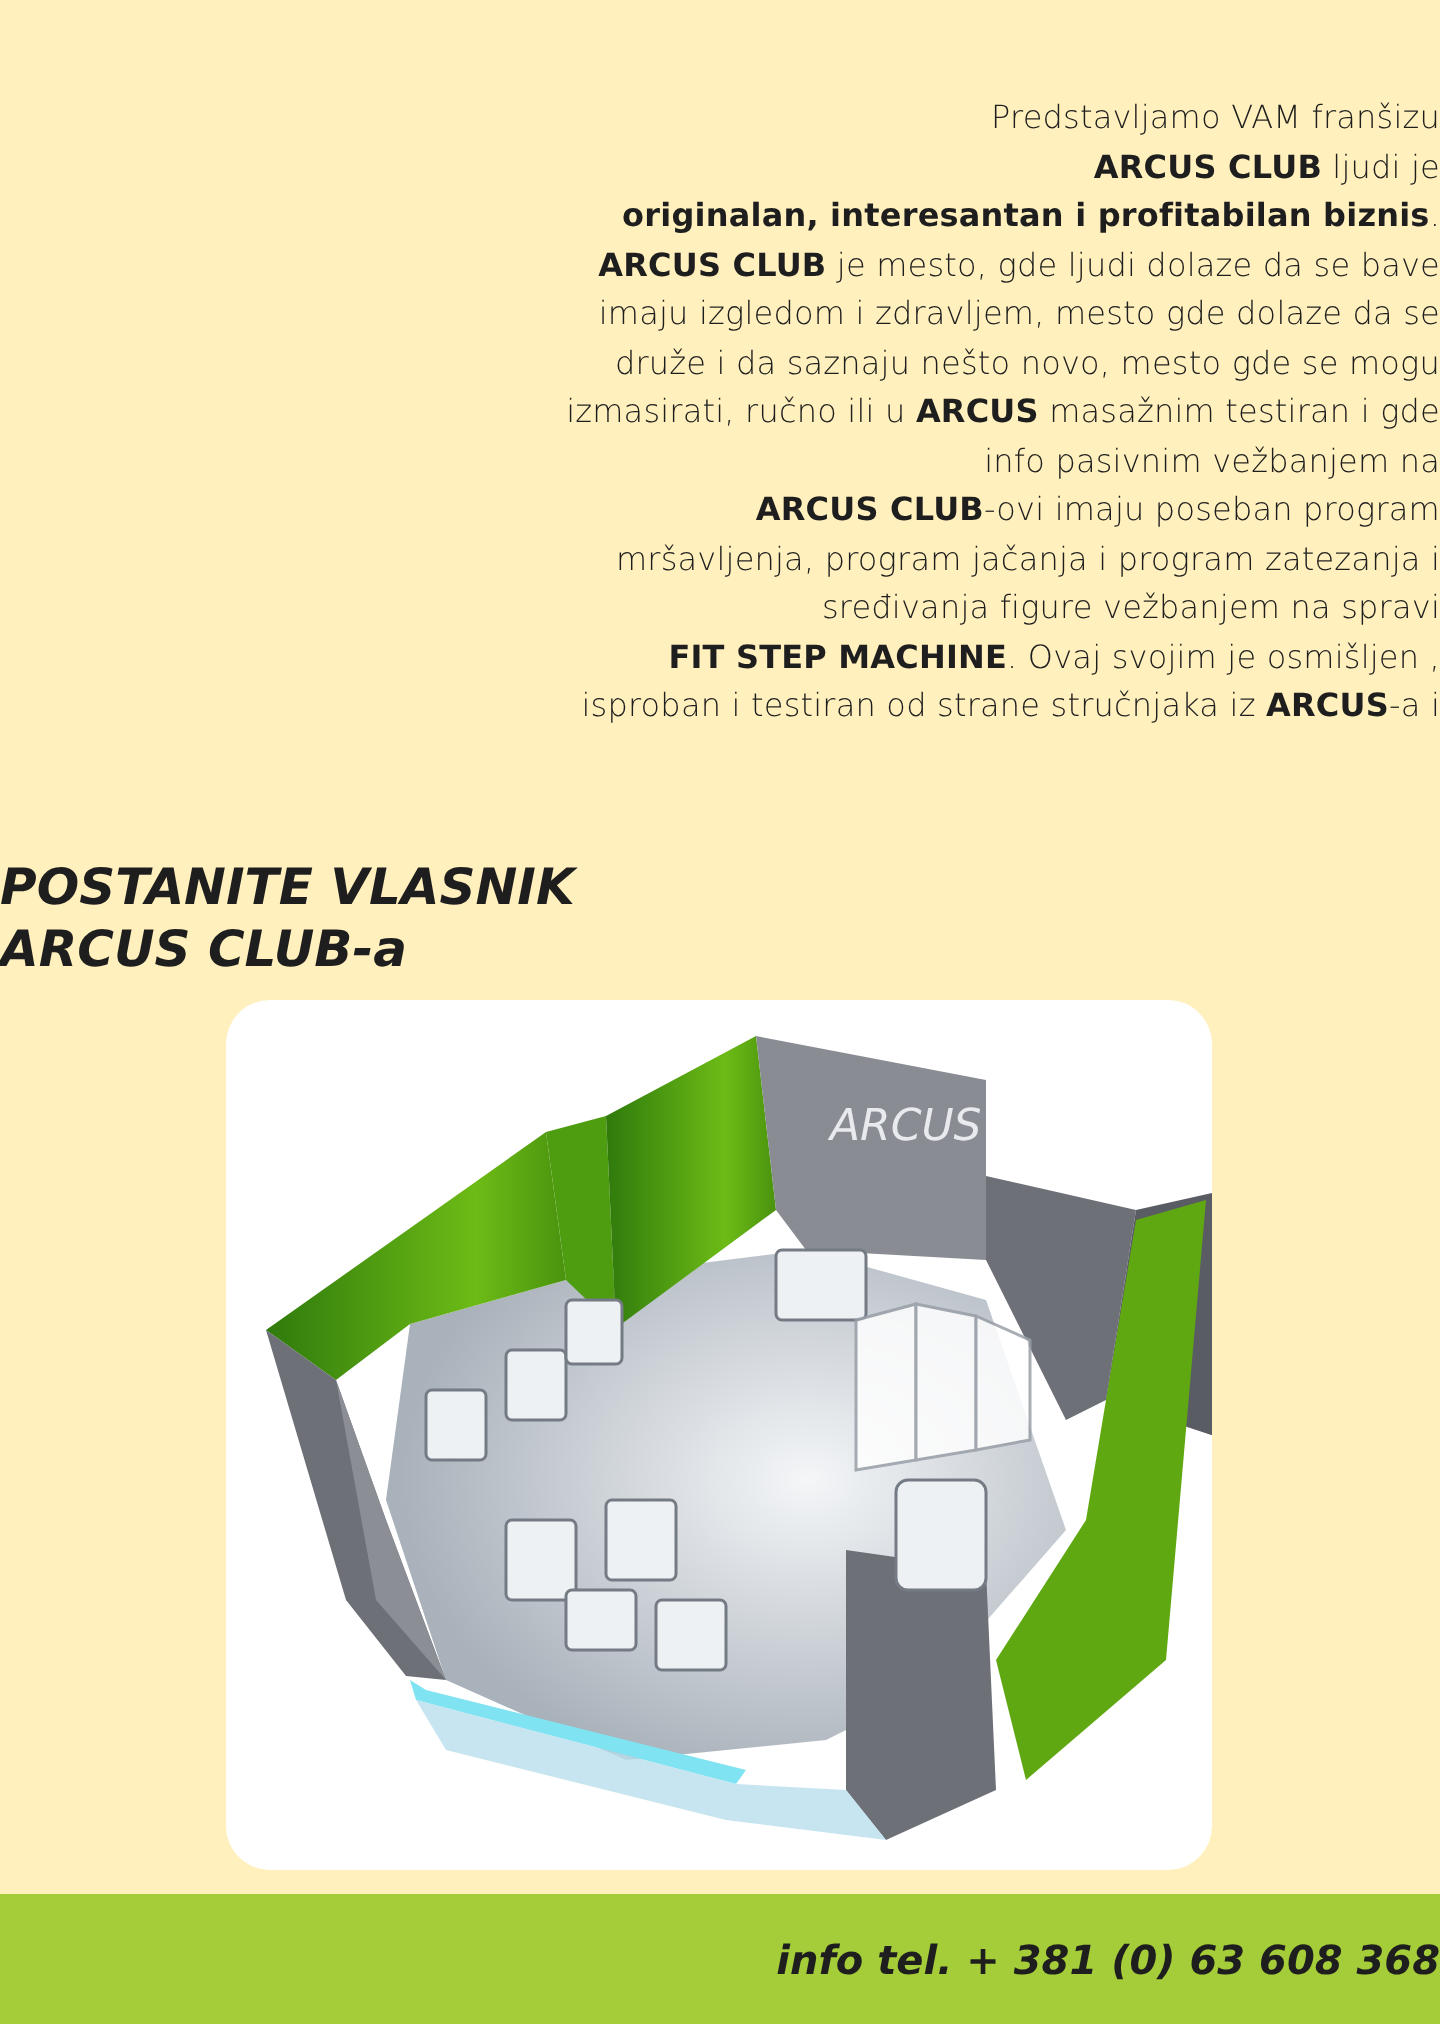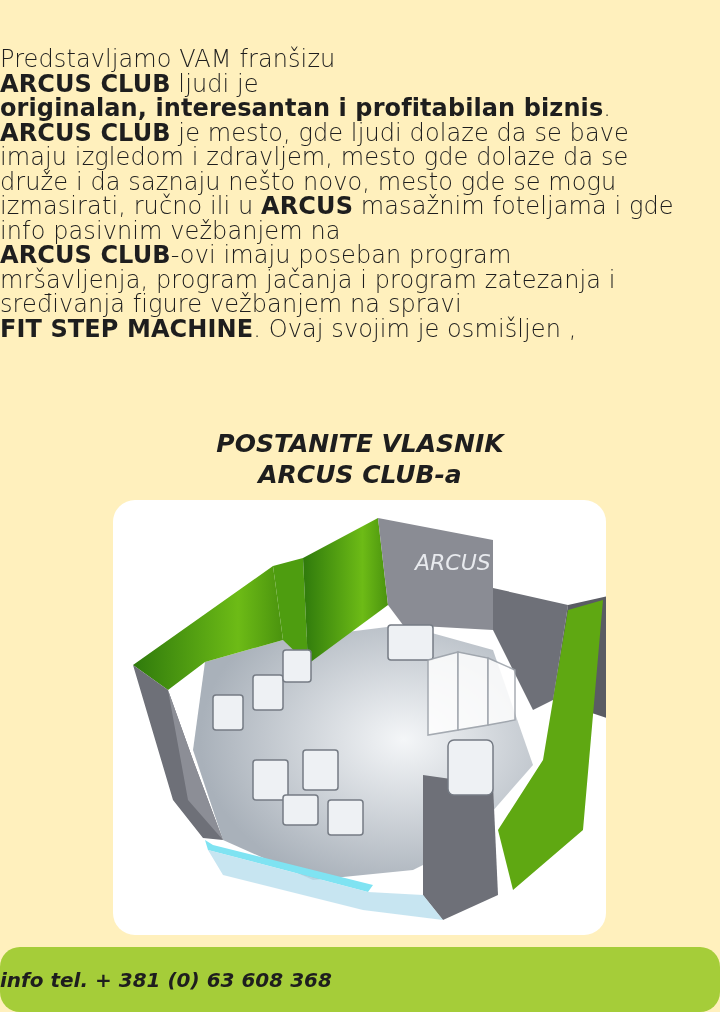--- a/index.html
+++ b/index.html
@@ -5,63 +5,64 @@
   html, body { margin: 0; padding: 0; }
   body {
     width: 720px; height: 1012px; overflow: hidden;
     background: #fff0bd;
     font-family: "DejaVu Sans", sans-serif;
     color: #1e1e1e;
     position: relative;
   }
   .intro {
     position: absolute; left: 0; top: 47px; width: 720px;
-    text-align: left;
-    font-size: 24px; line-height: 24.5px;
+    text-align: right;
+    font-size: 16px; line-height: 24.5px;
     letter-spacing: 0.1px;
     font-weight: 300;
   }
   .intro .line { display: block; white-space: nowrap; }
   .b { font-weight: bold; }
   .headline {
     position: absolute; left: 0; top: 428px; width: 720px;
-    text-align: center; font-weight: bold; font-style: italic;
+    text-align: left; font-weight: bold; font-style: italic;
     font-size: 25px; line-height: 31px;
   }
   .headline .line { display: block; }
   .card {
     position: absolute; left: 113px; top: 500px; width: 493px; height: 435px;
     background: #ffffff; border-radius: 22px; overflow: hidden;
   }
   .card svg { display: block; }
   .footer {
     position: absolute; left: 0; top: 947px; width: 720px; height: 65px;
     background: #a5cd39;
-    display: flex; align-items: center; justify-content: flex-start; border-radius: 20px;
+    display: flex; align-items: center; justify-content: flex-end;
   }
   .footer span {
     font-weight: bold; font-style: italic; font-size: 20px; color: #1e1e1e;
   }
 </style>
 </head>
 <body>
 
 <div class="intro" id="intro">
     <span class="line"><span>Predstavljamo VAM franšizu</span></span>
     <span class="line"><span class="b">ARCUS CLUB</span><span> ljudi je</span></span>
     <span class="line"><span class="b">originalan, interesantan i profitabilan biznis</span><span>.</span></span>
     <span class="line"><span class="b">ARCUS CLUB</span><span> je mesto, gde ljudi dolaze da se bave</span></span>
     <span class="line"><span>imaju izgledom i zdravljem, mesto gde dolaze da se</span></span>
     <span class="line"><span>druže i da saznaju nešto novo, mesto gde se mogu</span></span>
-    <span class="line"><span>izmasirati, ručno ili u </span><span class="b">ARCUS</span><span> masažnim foteljama i gde</span></span>
+    <span class="line"><span>izmasirati, ručno ili u </span><span class="b">ARCUS</span><span> masažnim testiran i gde</span></span>
     <span class="line"><span>info pasivnim vežbanjem na</span></span>
     <span class="line"><span class="b">ARCUS CLUB</span><span>-ovi imaju poseban program</span></span>
     <span class="line"><span>mršavljenja, program jačanja i program zatezanja i</span></span>
     <span class="line"><span>sređivanja figure vežbanjem na spravi</span></span>
     <span class="line"><span class="b">FIT STEP MACHINE</span><span>. Ovaj svojim je osmišljen ,</span></span>
+    <span class="line"><span>isproban i testiran od strane stručnjaka iz </span><span class="b">ARCUS</span><span>-a i</span></span>
   </div>
 
 <div class="headline">
   <span class="line">POSTANITE VLASNIK</span>
   <span class="line">ARCUS CLUB-a</span>
 </div>
 
 <div class="card">
   <svg width="493" height="435" viewBox="0 0 493 435">
     <defs>

